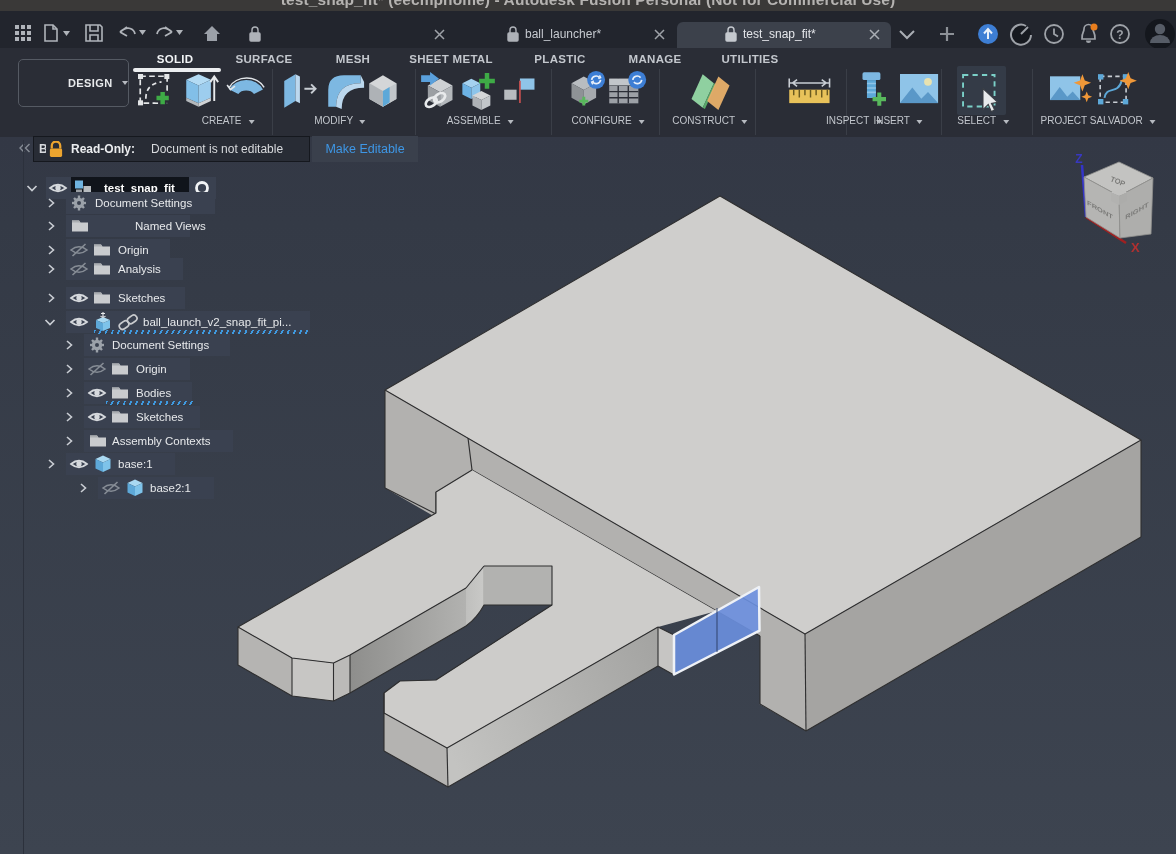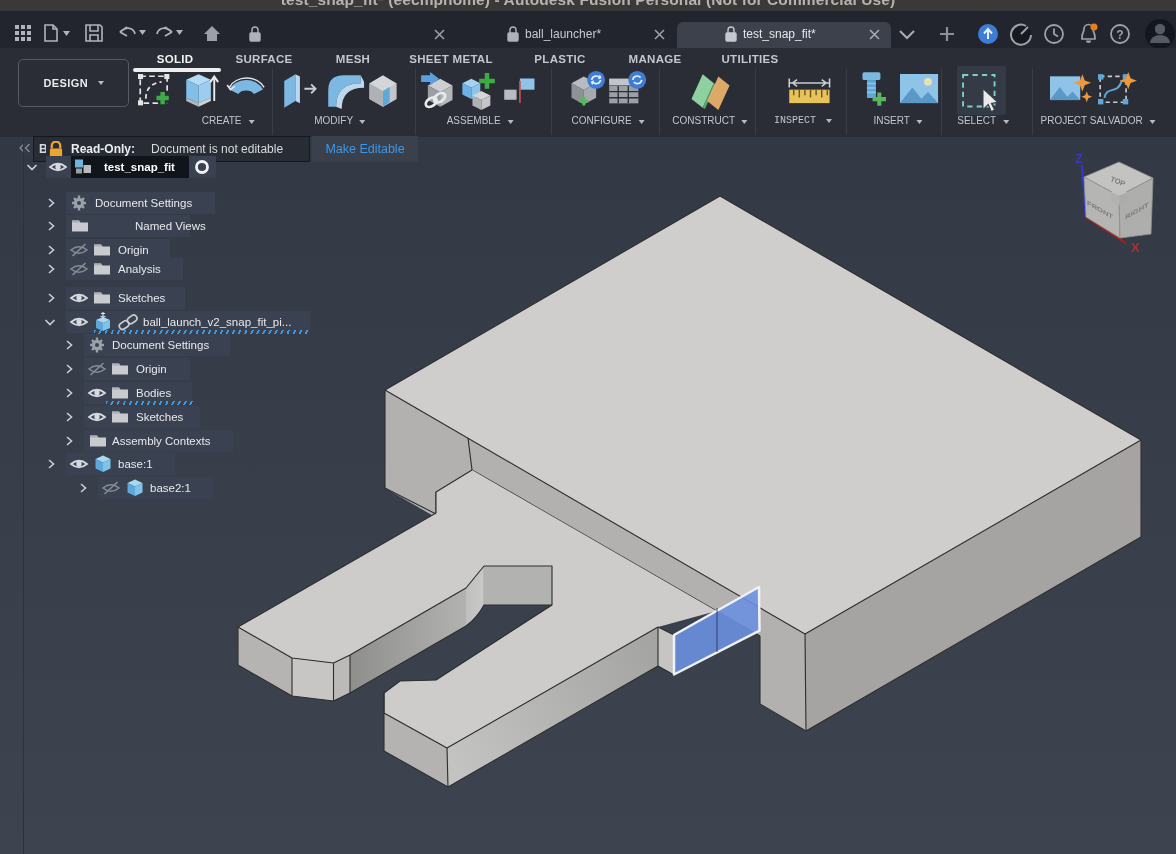--- a/index.html
+++ b/index.html
@@ -16,21 +16,21 @@
 #activetab { position:absolute; left:677px; top:11px; width:214px; height:26px; background:#3c414b;
   border-radius:6px 6px 0 0; }
 .tabtxt { position:absolute; top:0; height:37px; line-height:46px; font-size:12px; color:#c6cad0; }
 
 #ribbon { position:absolute; left:0; top:48px; width:1176px; height:89px; background:#2a2d36; }
 .rtab { position:absolute; top:3px; height:16px; line-height:16px; font-size:11.5px; font-weight:bold;
   color:#c3c7cd; letter-spacing:0.3px; }
 #solidu { position:absolute; left:133px; top:20px; width:88px; height:4px; background:#eceef0; border-radius:2px;}
 #designbtn { position:absolute; left:18px; top:11px; width:111px; height:48px; border:1px solid #555a63;
   border-radius:5px; color:#e8eaec; font-size:11px; font-weight:bold; letter-spacing:0.4px;
-  display:flex; align-items:center; justify-content:center; }
+  display:flex; align-items:center; justify-content:flex-end; }
 .rsep { position:absolute; top:21px; height:66px; width:1px; background:#3a3e47; }
 .rlabel { position:absolute; top:66px; height:14px; line-height:14px; font-size:10px; color:#c2c6cc;
   text-align:center; white-space:nowrap; }
 
 #canvas { position:absolute; left:0; top:137px; width:1176px; height:717px;
   background:linear-gradient(#333845,#343a46 12%, #3d4450); }
 #modelsvg { position:absolute; left:0; top:0; }
 
 #robar { position:absolute; left:33px; top:-1px; width:277px; height:26px; background:#282c35;
   border:1px solid #15181e; display:flex; align-items:center; }
@@ -152,21 +152,21 @@
     <div class="rsep" style="left:659px;"></div>
     <div class="rsep" style="left:755px;"></div>
     <div class="rsep" style="left:846px;"></div>
     <div class="rsep" style="left:941px;"></div>
     <div class="rsep" style="left:1032px;"></div>
     <div class="rlabel" style="left:228px;transform:translateX(-50%);">CREATE <span class="caret"></span></div>
     <div class="rlabel" style="left:340px;transform:translateX(-50%);">MODIFY <span class="caret"></span></div>
     <div class="rlabel" style="left:480px;transform:translateX(-50%);">ASSEMBLE <span class="caret"></span></div>
     <div class="rlabel" style="left:608px;transform:translateX(-50%);">CONFIGURE <span class="caret"></span></div>
     <div class="rlabel" style="left:710px;transform:translateX(-50%);">CONSTRUCT <span class="caret"></span></div>
-    <div class="rlabel" style="left:803px;transform:translateX(-50%);font-family:Liberation Mono, monospace;">INSPECT <span class="caret"></span></div>
+    <div class="rlabel" style="left:854px;transform:translateX(-50%);">INSPECT <span class="caret"></span></div>
     <div class="rlabel" style="left:898px;transform:translateX(-50%);">INSERT <span class="caret"></span></div>
     <div class="rlabel" style="left:983px;transform:translateX(-50%);">SELECT <span class="caret"></span></div>
     <div class="rlabel" style="left:1098px;transform:translateX(-50%);">PROJECT SALVADOR <span class="caret"></span></div>
     <svg width="1176" height="89" style="position:absolute;left:0;top:0">
 
       <rect x="957" y="18" width="49" height="49" fill="#343b47" rx="2"></rect>
 
       <g transform="translate(138,26) scale(1.12)">
         <rect x="2" y="2" width="24" height="24" fill="none" stroke="#e4e6e8" stroke-width="1.5" stroke-dasharray="5 3"></rect>
         <rect x="0" y="0" width="4.5" height="4.5" fill="#e4e6e8"></rect>
@@ -407,21 +407,21 @@
         <path d="M4,8 v-3 a4.5,4.5 0 0 1 9,0 v3" fill="none" stroke="#eda52f" stroke-width="2.4"></path>
         <rect x="2" y="8" width="13" height="9" rx="1.5" fill="#eda52f"></rect>
       </svg>
       <span id="robtxt1">Read-Only:</span>
         <span id="robtxt2">Document is not editable</span>
     </div>
     <div id="mkedit">Make Editable</div>
     <div style="position:absolute;left:23px;top:3px;width:1px;height:714px;background:#2c313c"></div>
     <div id="tree">
 
-      <div class="trow" style="left:0;top:19px;width:330px;">
+      <div class="trow" style="left:0;top:40px;width:330px;">
         <div class="tbox" style="left:46px;width:25px;"></div>
         <div class="tbox" style="left:71px;width:118px;background:#10141b;"></div>
         <div class="tbox" style="left:189px;width:27px;"></div>
         <svg class="ticon" style="left:26px;top:0" width="12" height="22">
             <path d="M1.5,9 L6,13.5 L10.5,9" stroke="#c9cdd3" stroke-width="1.7" fill="none"></path>
           </svg>
         <svg class="ticon" style="left:47px;top:0" width="22" height="22">
             <path d="M3,11 Q11,4.5 19,11 Q11,17.5 3,11 Z" fill="none" stroke="#d6d9dd" stroke-width="1.7"></path>
             <circle cx="11" cy="11" r="2.7" fill="#d6d9dd"></circle>
           </svg>

